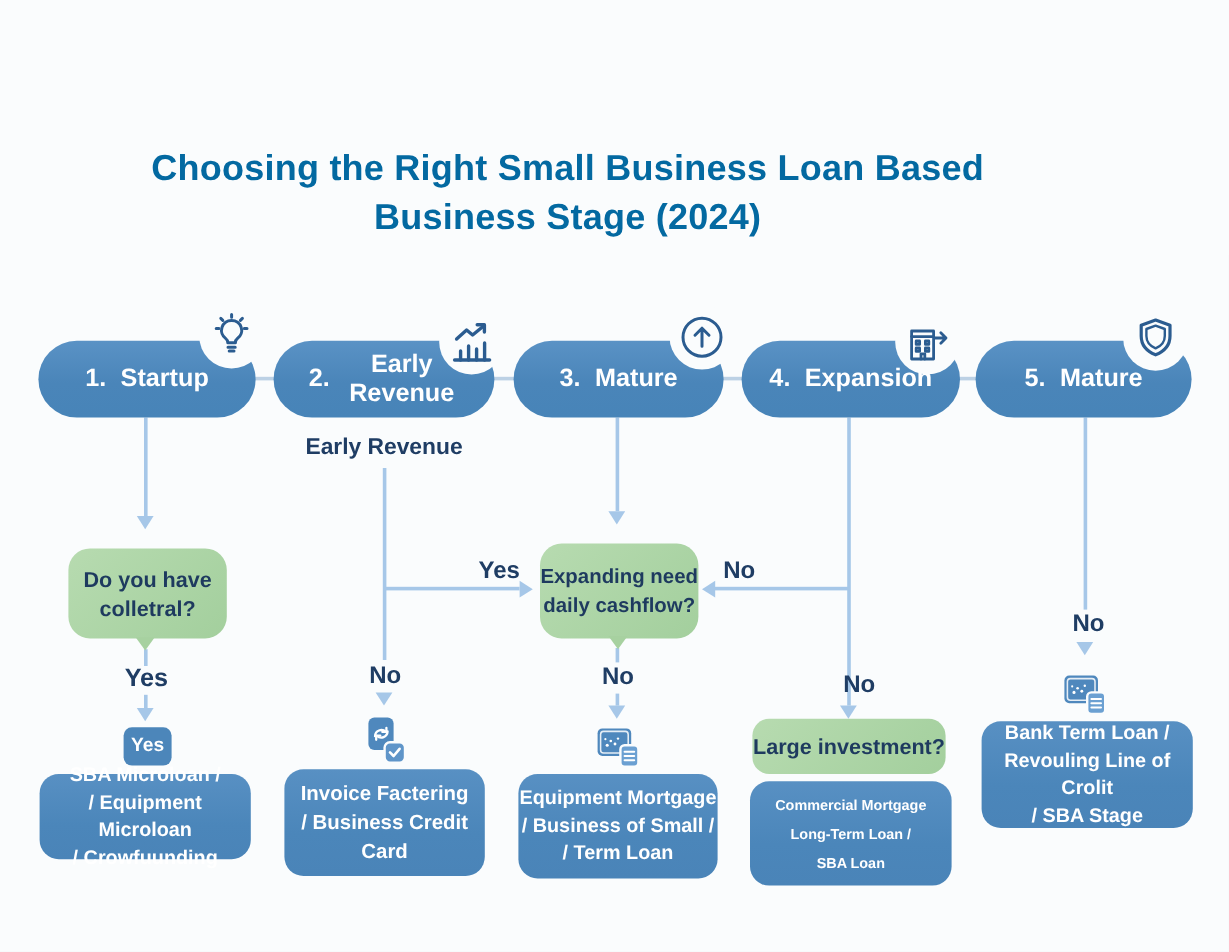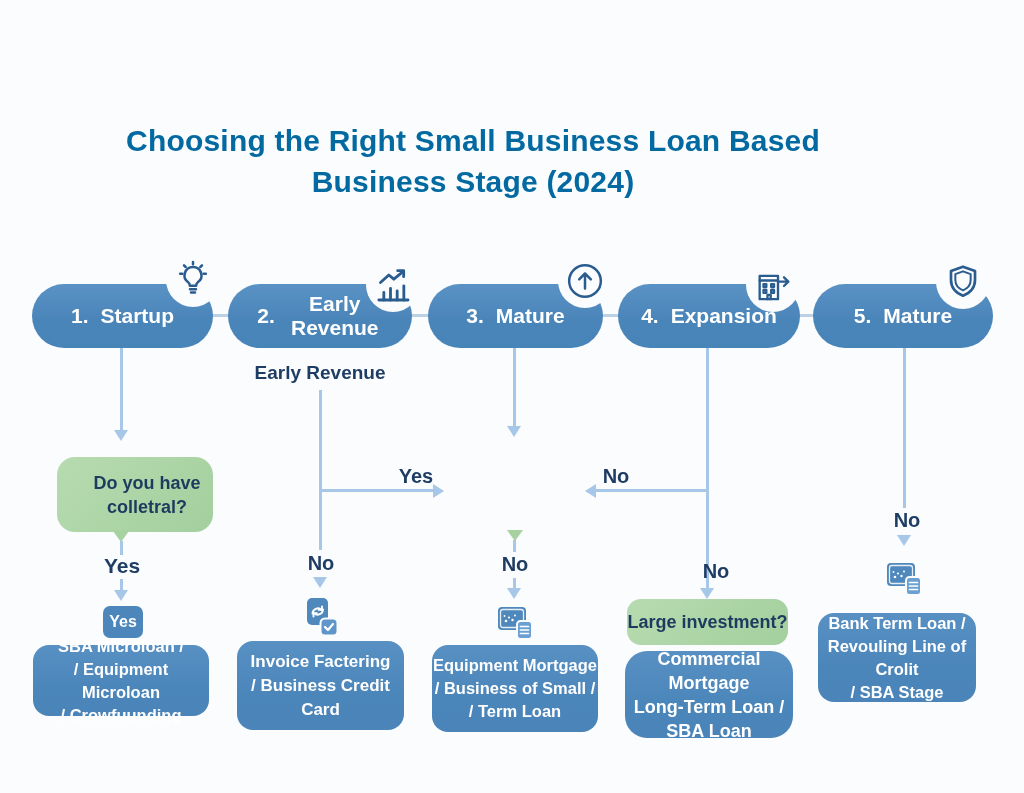--- a/index.html
+++ b/index.html
@@ -71,38 +71,38 @@
     position:absolute;left:240px;top:362px;width:160px;text-align:center;
     color:#1f3d64;font-weight:bold;font-size:19px;z-index:2;
   }
   
   .decision{
     position:absolute;background:linear-gradient(135deg,#b7dbb0,#a3cf9d);
     border-radius:18px;color:#1e3a5f;font-weight:bold;
     display:flex;flex-direction:column;align-items:center;justify-content:center;
     text-align:center;z-index:1;
   }
-  .dec-1{left:57px;top:457px;width:132px;height:75px;font-size:18px;line-height:24px;padding-left:24px;}
+  .dec-1{left:57px;top:457px;width:132px;height:75px;font-size:18px;line-height:24px;}
   .dec-3{left:450px;top:453px;width:132px;height:79px;font-size:17px;line-height:24px;}
   .dec-4{left:627px;top:599px;width:161px;height:46px;font-size:18px;border-radius:14px;}
   .tail{position:absolute;width:0;height:0;z-index:1;
     border-left:8px solid transparent;border-right:8px solid transparent;
     border-top:11px solid #a7d1a0;}
   
   .outcome{
     position:absolute;background:linear-gradient(180deg,#5890c3,#4b86ba 60%,#4a84b8);
     border-radius:16px;color:#ffffff;font-weight:bold;
     display:flex;flex-direction:column;align-items:center;justify-content:center;
     text-align:center;z-index:1;font-size:16.5px;line-height:23px;
   }
   .out-1{left:33px;top:645px;width:176px;height:71px;}
   .out-2{left:237px;top:641px;width:167px;height:89px;font-size:17px;line-height:24px;}
   .out-3{left:432px;top:645px;width:166px;height:87px;}
-  .out-4{left:625px;top:651px;width:168px;height:87px;font-size:18px;line-height:24px;border-radius:22px;}
-  .out-5{left:818px;top:601px;width:158px;height:89px;margin-top:12px;}
+  .out-4{left:625px;top:651px;width:168px;height:87px;font-size:12px;line-height:24px;}
+  .out-5{left:818px;top:601px;width:176px;height:89px;}
   .badge{
     position:absolute;left:103px;top:606px;width:40px;height:32px;
     background:#4c86ba;border-radius:7px;color:#fff;font-weight:bold;font-size:16px;
     display:flex;align-items:center;justify-content:center;z-index:1;
   }
   .mini-icon{position:absolute;z-index:1;}
   .mini-icon svg{display:block;}
 </style>
 </head>
 <body>
@@ -222,20 +222,24 @@
       <path d="M25 31l3 3 5-6" fill="none" stroke="#ffffff" stroke-width="2.2" stroke-linecap="round" stroke-linejoin="round"></path>
     </svg>
   </div>
   <div class="outcome out-2">
     <div>Invoice Factering</div>
     <div>/ Business Credit Card</div>
   </div>
 
   <div class="vline" style="left:513px;top:348px;height:78px;"></div>
   <div class="ah-down" style="left:507px;top:426px;"></div>
+  <div class="decision dec-3">
+    <div>Expanding need</div>
+    <div>daily cashflow?</div>
+  </div>
   <div class="tail" style="left:507px;top:530px;"></div>
   <div class="vline" style="left:513px;top:540px;height:12px;"></div>
   <div class="flabel" style="left:499px;top:553px;width:32px;">No</div>
   <div class="vline" style="left:513px;top:578px;height:10px;"></div>
   <div class="ah-down" style="left:507px;top:588px;"></div>
   <div class="mini-icon" style="left:496px;top:604px;">
     <svg width="40" height="38" viewBox="0 0 40 38">
       <rect x="2" y="3" width="28" height="23" rx="4" fill="#4f88bd"></rect>
       <rect x="4.5" y="5.5" width="23" height="18" rx="2.5" fill="none" stroke="#ffffff" stroke-width="1.3" opacity=".85"></rect>
       <g fill="#ffffff">

